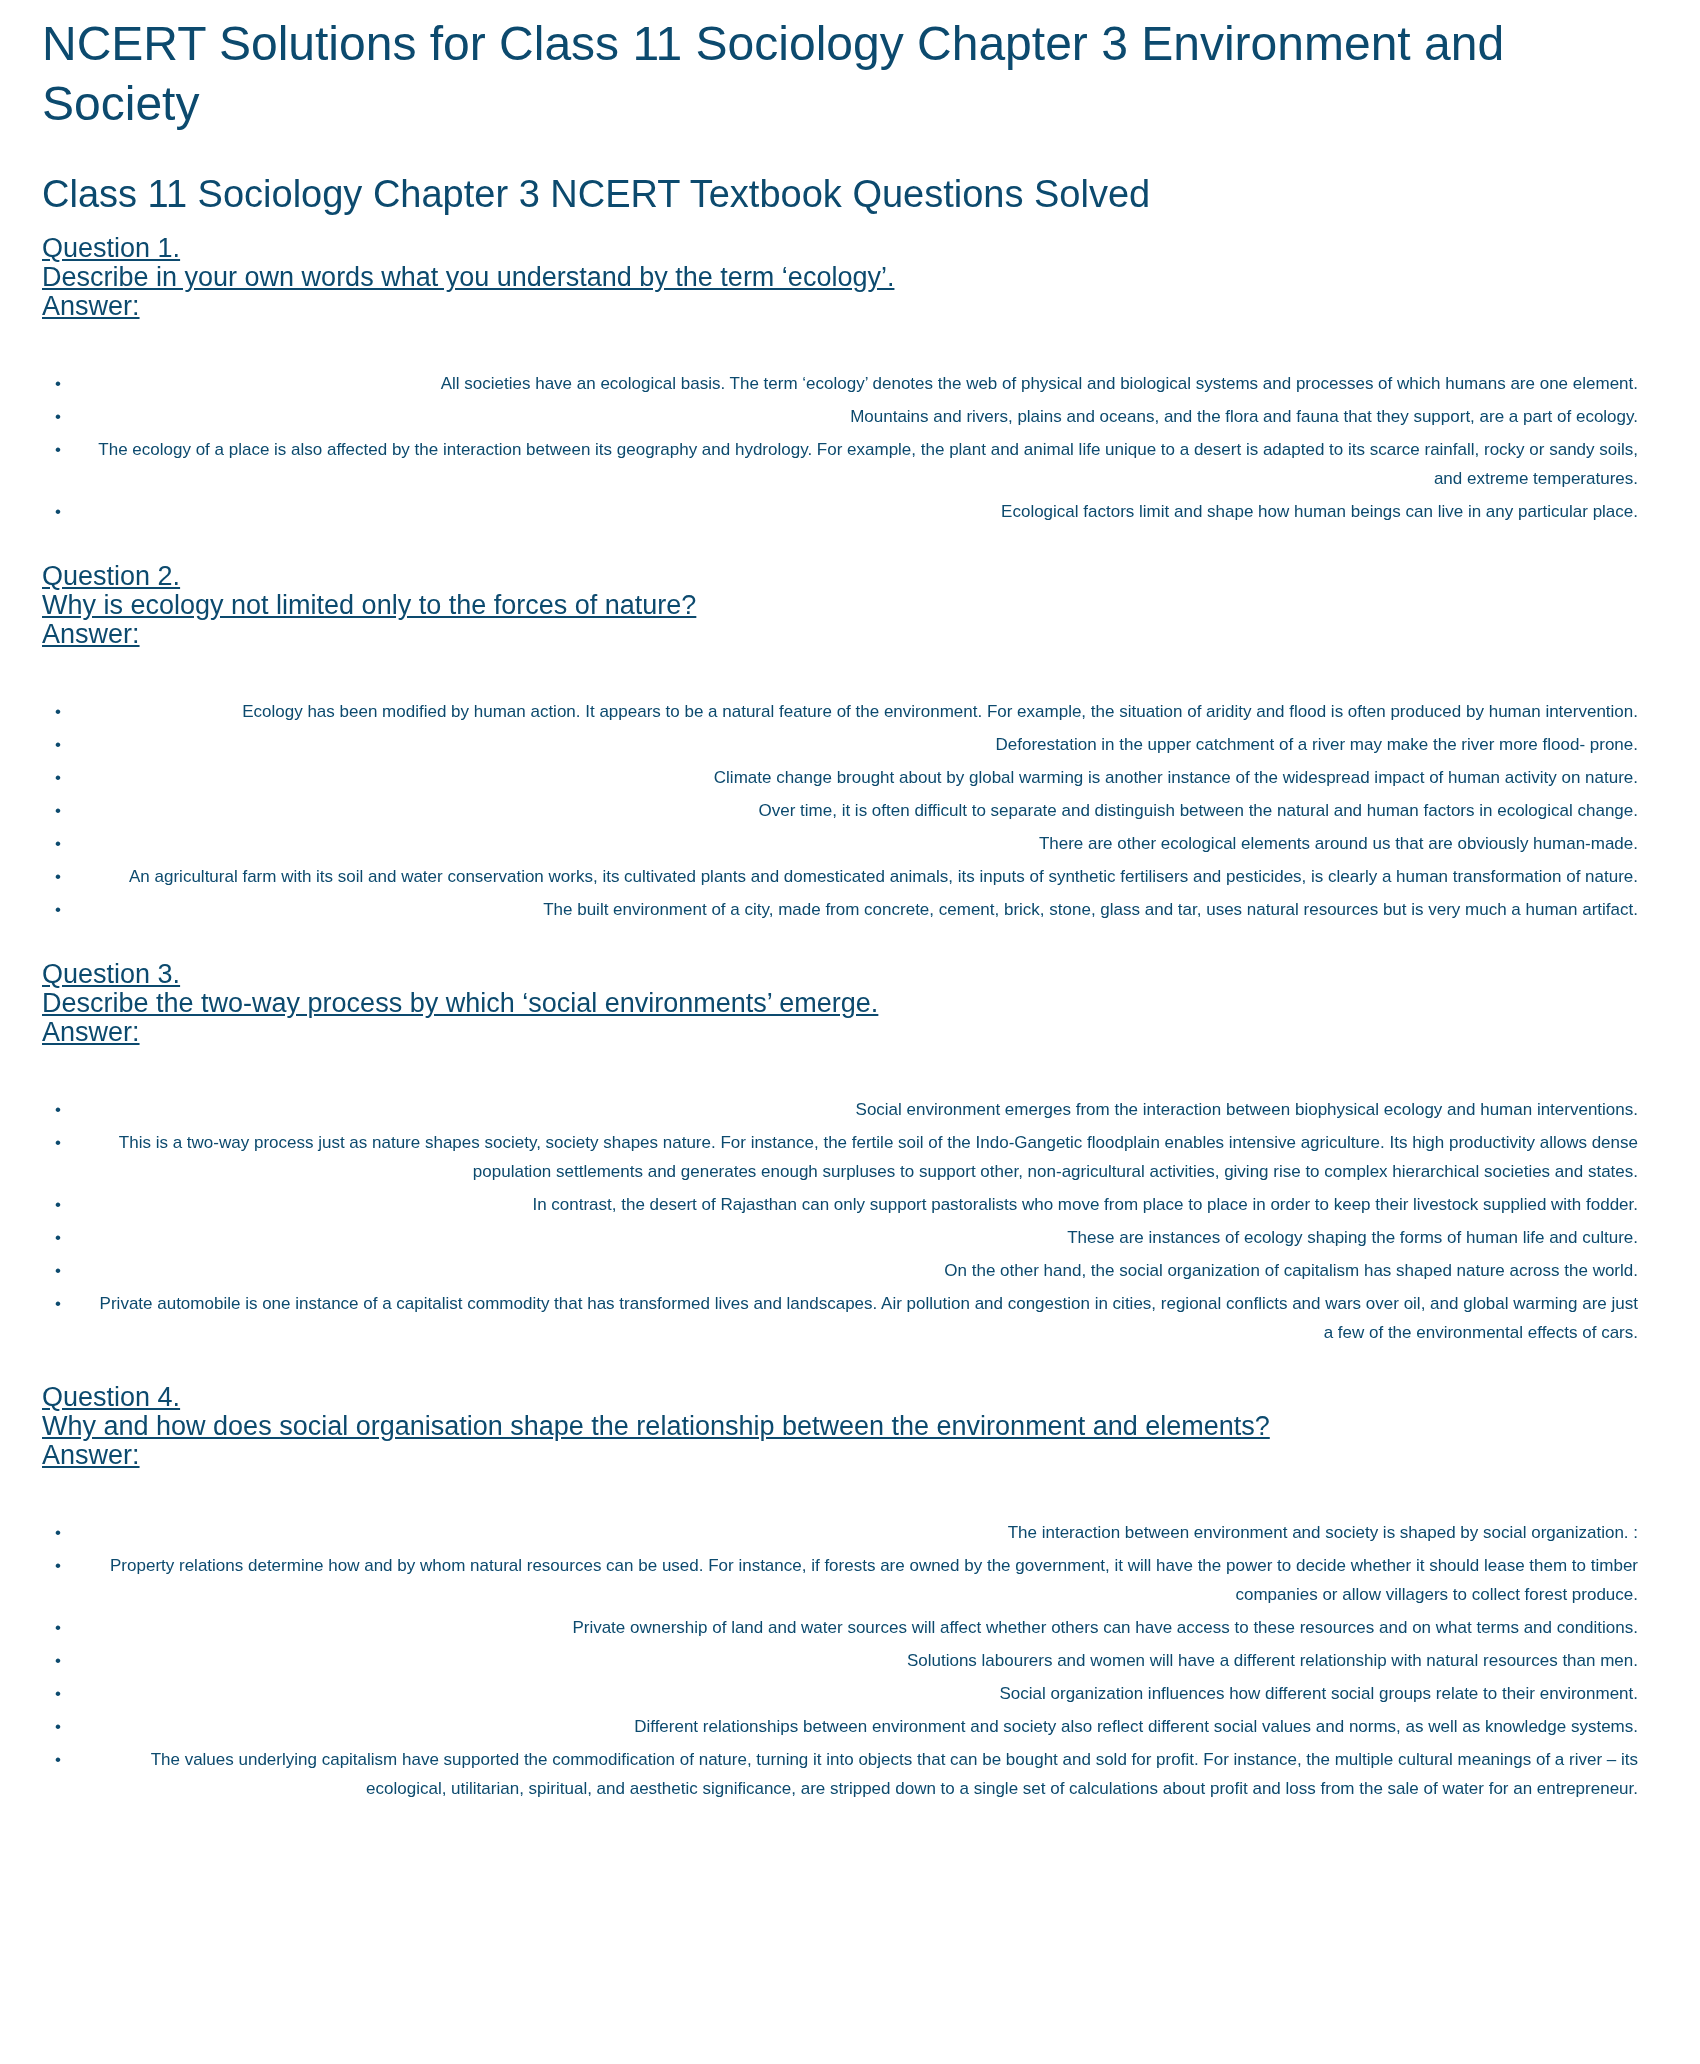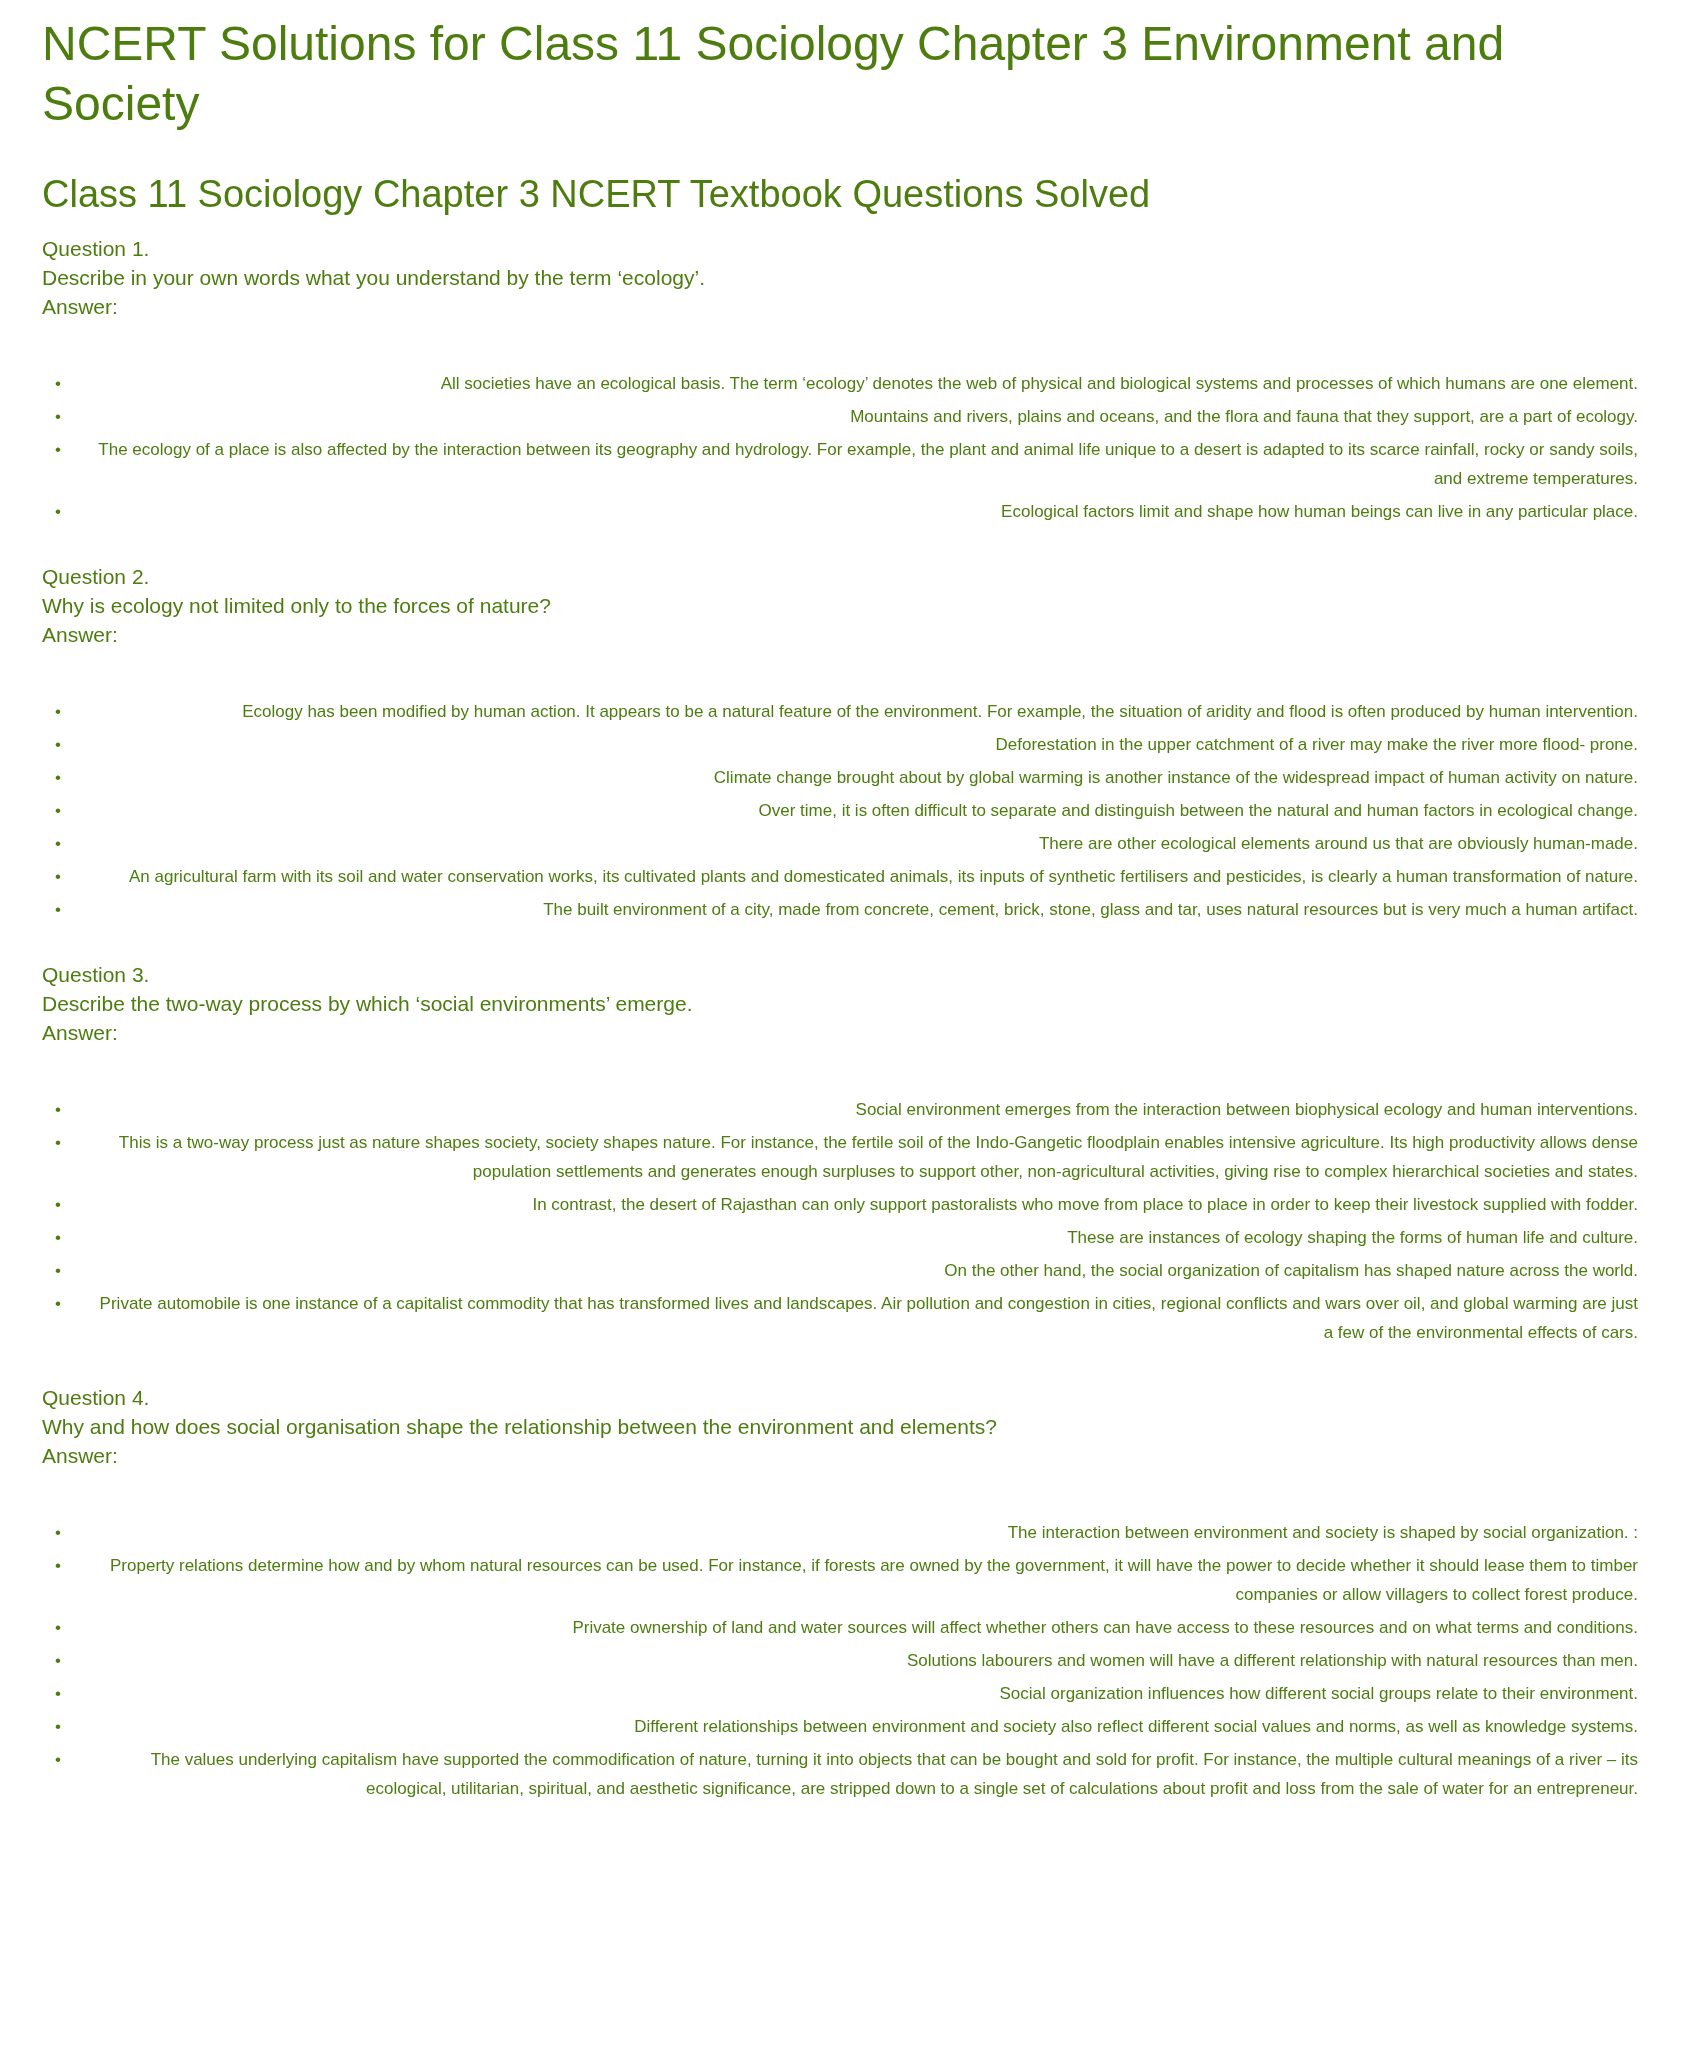--- a/index.html
+++ b/index.html
@@ -1,42 +1,43 @@
 <!DOCTYPE html>
 <html><head>
 <meta charset="utf-8">
 <style>
   html, body { margin: 0; padding: 0; background: #ffffff; }
   .page {
     width: 1700px;
     height: 2064px;
     box-sizing: border-box;
     background: #ffffff;
-    color: #4d7c0f;
+    color: #0c4a6e;
     font-family: "Liberation Sans", sans-serif;
     padding: 14px 48px 8px 42px;
     overflow: hidden;
   }
   .page-title {
     font-size: 48px;
     font-weight: 400;
     line-height: 60px;
     margin: 0;
     max-width: 1560px;
   }
   .section-title {
     font-size: 38px;
     font-weight: 400;
     line-height: 48px;
     margin: 36px 0 0 0;
   }
   .qblock {
     margin-top: 36px;
-    font-size: 21px;
+    font-size: 27px;
     line-height: 29px;
+    text-decoration: underline;
   }
   .qblock.first { margin-top: 16px; }
   .qline { max-width: 1600px; }
   ul.answers {
     list-style: none;
     margin: 48px 0 0 0;
     padding: 0;
     font-size: 17px;
     line-height: 29px;
     text-align: right;

